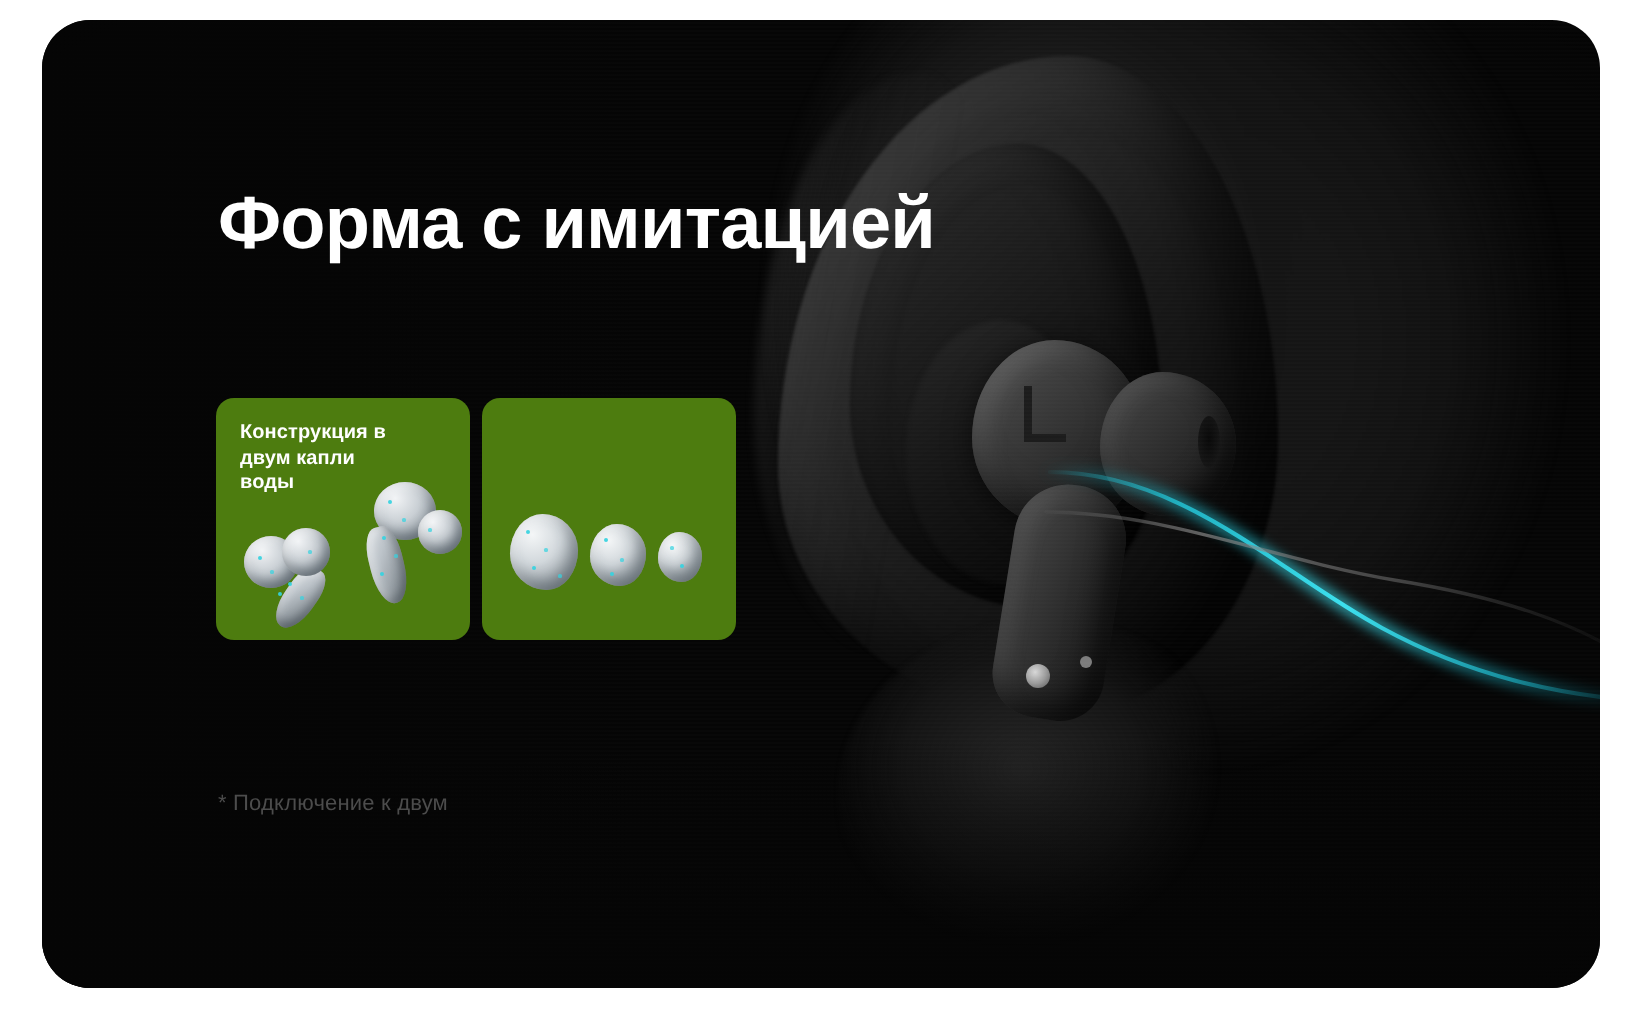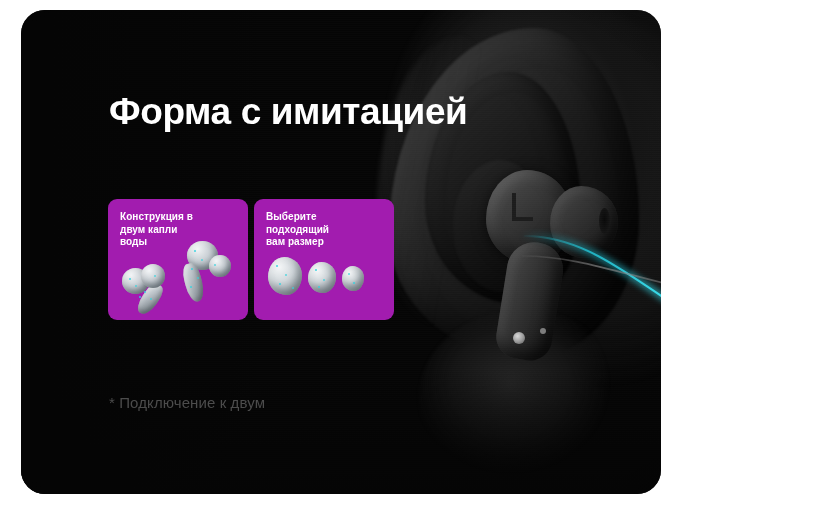--- a/index.html
+++ b/index.html
@@ -11,21 +11,21 @@
     overflow: hidden;
   }
   body {
     font-family: "Liberation Sans", sans-serif;
   }
 
   #promo-banner {
     position: absolute;
     left: 21px;
     top: 10px;
-    width: 640px;
+    width: 779px;
     height: 484px;
     border-radius: 24px;
     overflow: hidden;
     background: #050505;
   }
 
   
   .art-layer {
     position: absolute;
     inset: 0;
@@ -232,24 +232,23 @@
     position: absolute;
     left: 87px;
     top: 189px;
     display: flex;
     gap: 6px;
   }
   .feature-card {
     width: 127px;
     height: 121px;
     border-radius: 9px;
-    background: #a21caf;
+    background: #4d7c0f;
     position: relative;
     overflow: hidden;
-    padding-left: 13px;
   }
   .feature-card-title {
     position: absolute;
     left: 12px;
     top: 12px;
     right: 8px;
     margin: 0;
     color: #ffffff;
     font-size: 10px;
     font-weight: 700;
@@ -309,21 +308,21 @@
   }
   .speck.sm { width: 1.5px; height: 1.5px; opacity: 0.7; }
 
   .footnote {
     position: absolute;
     left: 88px;
     top: 380px;
     width: 420px;
     margin: 0;
     color: #4c4c4c;
-    font-size: 15px;
+    font-size: 11px;
     font-weight: 400;
     line-height: 25px;
     letter-spacing: 0.1px;
   }
   .footnote-line { display: block; }
 </style>
 </head>
 <body>
 
 <div id="promo-banner">
@@ -407,25 +406,20 @@
             <div class="speck sm" style="left:30px; top:18px;"></div>
             <div class="speck" style="left:20px; top:27px;"></div>
             <div class="speck sm" style="left:26px; top:36px;"></div>
             <div class="speck" style="left:19px; top:45px;"></div>
             <div class="speck sm" style="left:43px; top:23px;"></div>
           </div>
         </div>
       </div>
 
       <div class="feature-card">
-        <p class="feature-card-title">
-          <span>Выберите</span><br>
-          <span>подходящий</span><br>
-          <span>вам размер</span>
-        </p>
         <div class="card-art">
           <div class="ear-tip tip-l"></div>
           <div class="ear-tip tip-m"></div>
           <div class="ear-tip tip-s"></div>
           <div class="speck" style="left:22px; top:66px;"></div>
           <div class="speck sm" style="left:31px; top:75px;"></div>
           <div class="speck" style="left:25px; top:84px;"></div>
           <div class="speck sm" style="left:38px; top:88px;"></div>
           <div class="speck" style="left:61px; top:70px;"></div>
           <div class="speck sm" style="left:69px; top:80px;"></div>

